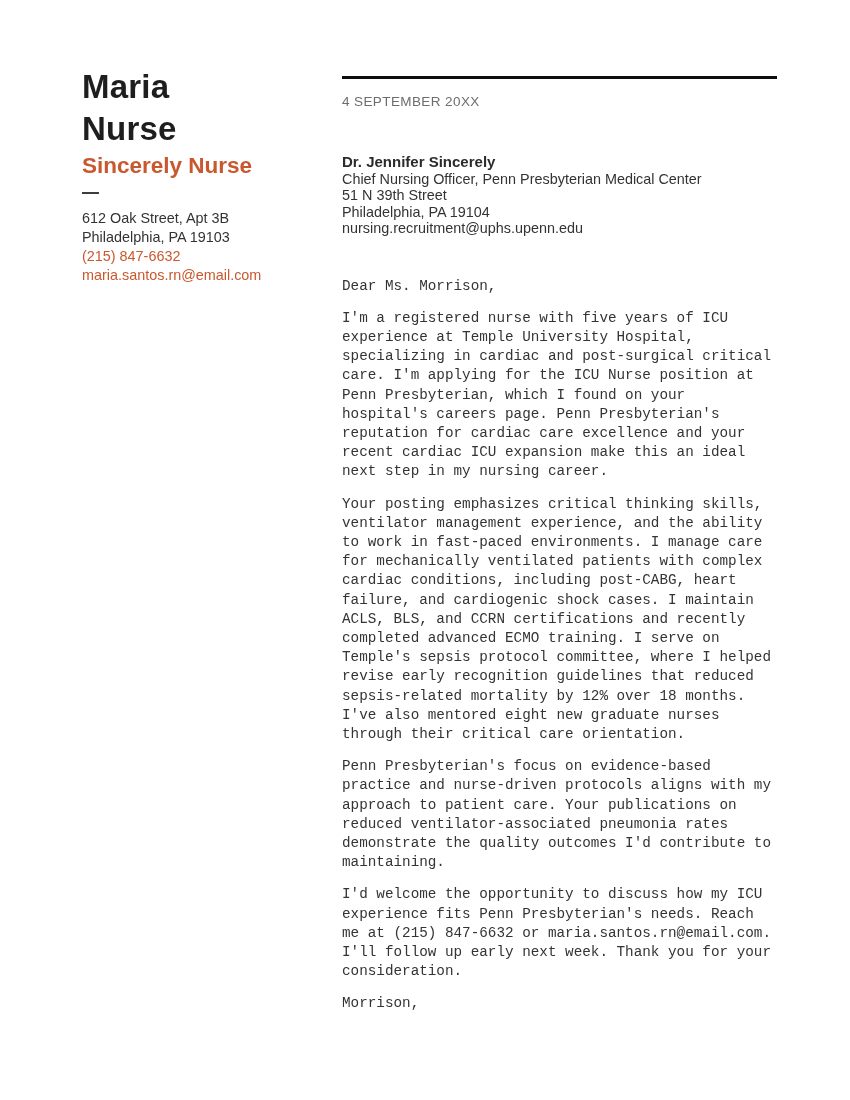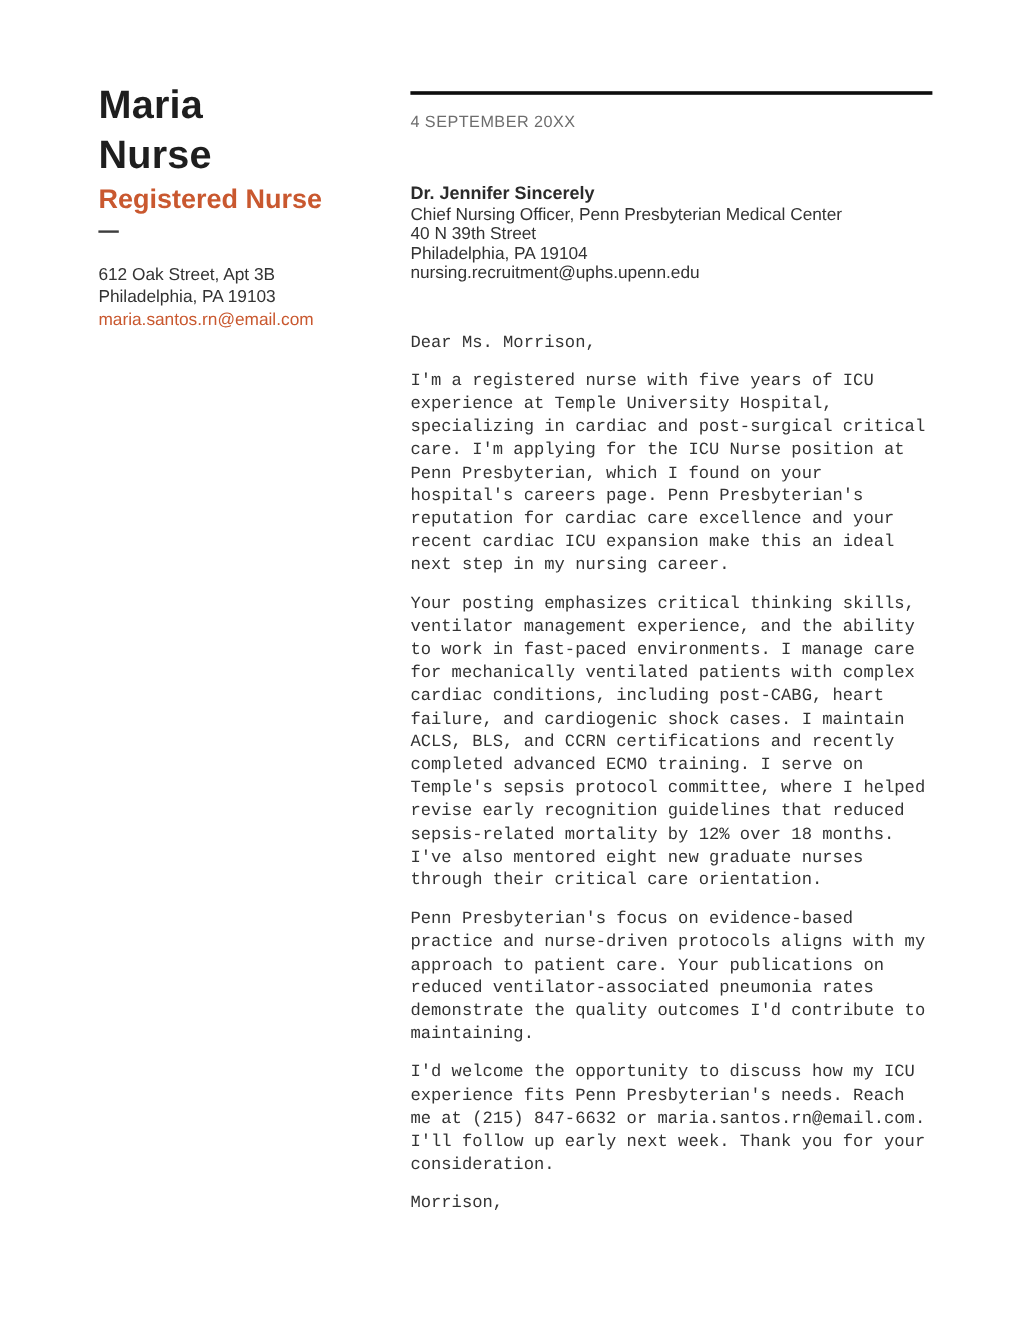--- a/index.html
+++ b/index.html
@@ -36,21 +36,21 @@
     font-weight: 700;
     color: #c9582f;
   }
   .divider-dash {
     margin-top: 13px;
     width: 17px;
     height: 2px;
     background: #3d3d3d;
   }
   .contact {
-    margin-top: 26px;
+    margin-top: 15px;
     font-size: 14.4px;
     line-height: 19px;
     color: #333333;
   }
   .contact .accent { color: #c9582f; }
 
   
   .letter {
     position: absolute;
     left: 342px;
@@ -101,37 +101,38 @@
 </head>
 <body>
 
 <div class="page">
 
   <aside class="sidebar">
     <h1 class="applicant-name">
       <span>Maria</span>
       <span>Nurse</span>
     </h1>
-    <div class="job-title">Registered Nurse</div>
+    <div class="job-title">Sincerely Nurse</div>
     <div class="divider-dash"></div>
     <div class="contact">
       <div>612 Oak Street, Apt 3B</div>
       <div>Philadelphia, PA 19103</div>
+      <div class="accent">(215) 847-6632</div>
       <div class="accent">maria.santos.rn@email.com</div>
     </div>
   </aside>
 
   <main class="letter">
     <div class="header-rule"></div>
     <div class="letter-date">4 SEPTEMBER 20XX</div>
 
     <div class="recipient">
       <div class="recipient-name">Dr. Jennifer Sincerely</div>
       <div class="recipient-line">Chief Nursing Officer, Penn Presbyterian Medical Center</div>
-      <div class="recipient-line">40 N 39th Street</div>
+      <div class="recipient-line">51 N 39th Street</div>
       <div class="recipient-line">Philadelphia, PA 19104</div>
       <div class="recipient-line">nursing.recruitment@uphs.upenn.edu</div>
     </div>
 
     <div class="body-copy">
       <p>Dear Ms. Morrison,</p>
       <p>I'm a registered nurse with five years of ICU experience at Temple University Hospital, specializing in cardiac and post-surgical critical care. I'm applying for the ICU Nurse position at Penn Presbyterian, which I found on your hospital's careers page. Penn Presbyterian's reputation for cardiac care excellence and your recent cardiac ICU expansion make this an ideal next step in my nursing career.</p>
       <p>Your posting emphasizes critical thinking skills, ventilator management experience, and the ability to work in fast-paced environments. I manage care for mechanically ventilated patients with complex cardiac conditions, including post-CABG, heart failure, and cardiogenic shock cases. I maintain ACLS, BLS, and CCRN certifications and recently completed advanced ECMO training. I serve on Temple's sepsis protocol committee, where I helped revise early recognition guidelines that reduced sepsis-related mortality by 12% over 18 months. I've also mentored eight new graduate nurses through their critical care orientation.</p>
       <p>Penn Presbyterian's focus on evidence-based practice and nurse-driven protocols aligns with my approach to patient care. Your publications on reduced ventilator-associated pneumonia rates demonstrate the quality outcomes I'd contribute to maintaining.</p>
       <p>I'd welcome the opportunity to discuss how my ICU experience fits Penn Presbyterian's needs. Reach me at (215) 847-6632 or maria.santos.rn@email.com. I'll follow up early next week. Thank you for your consideration.</p>

